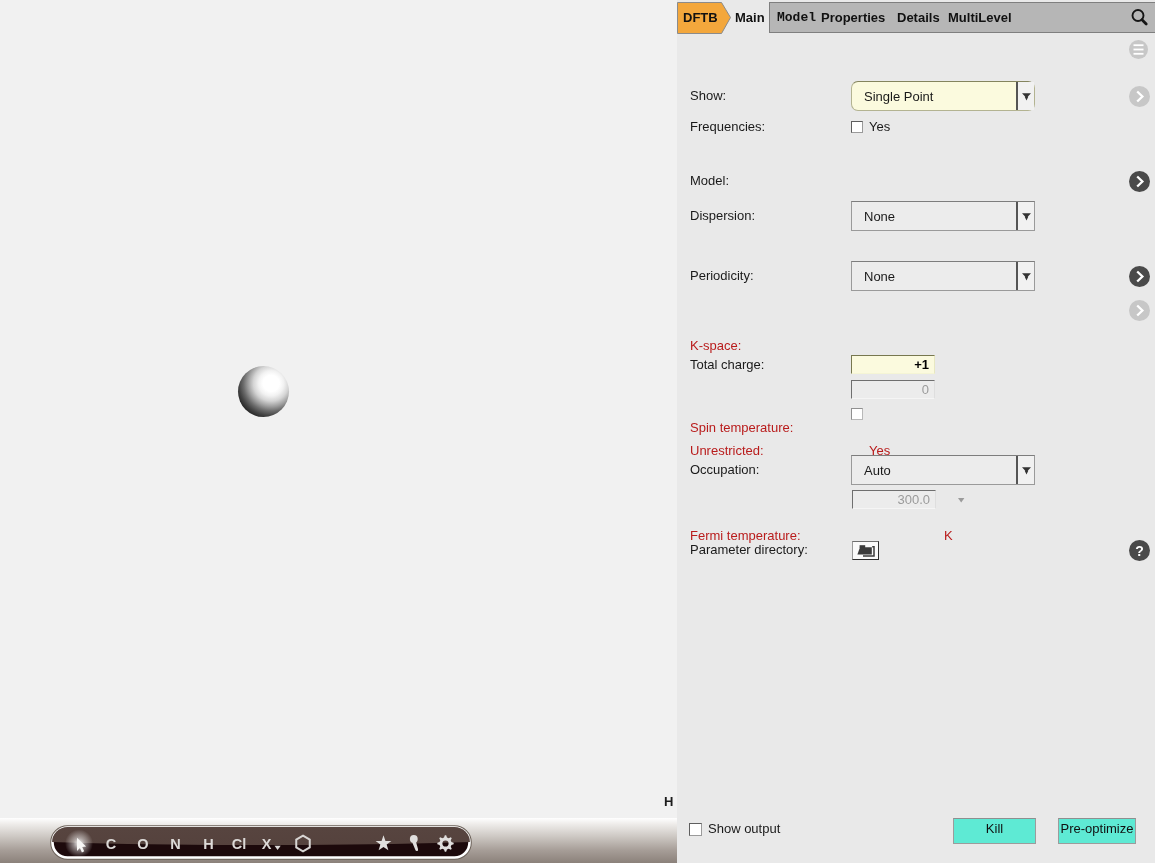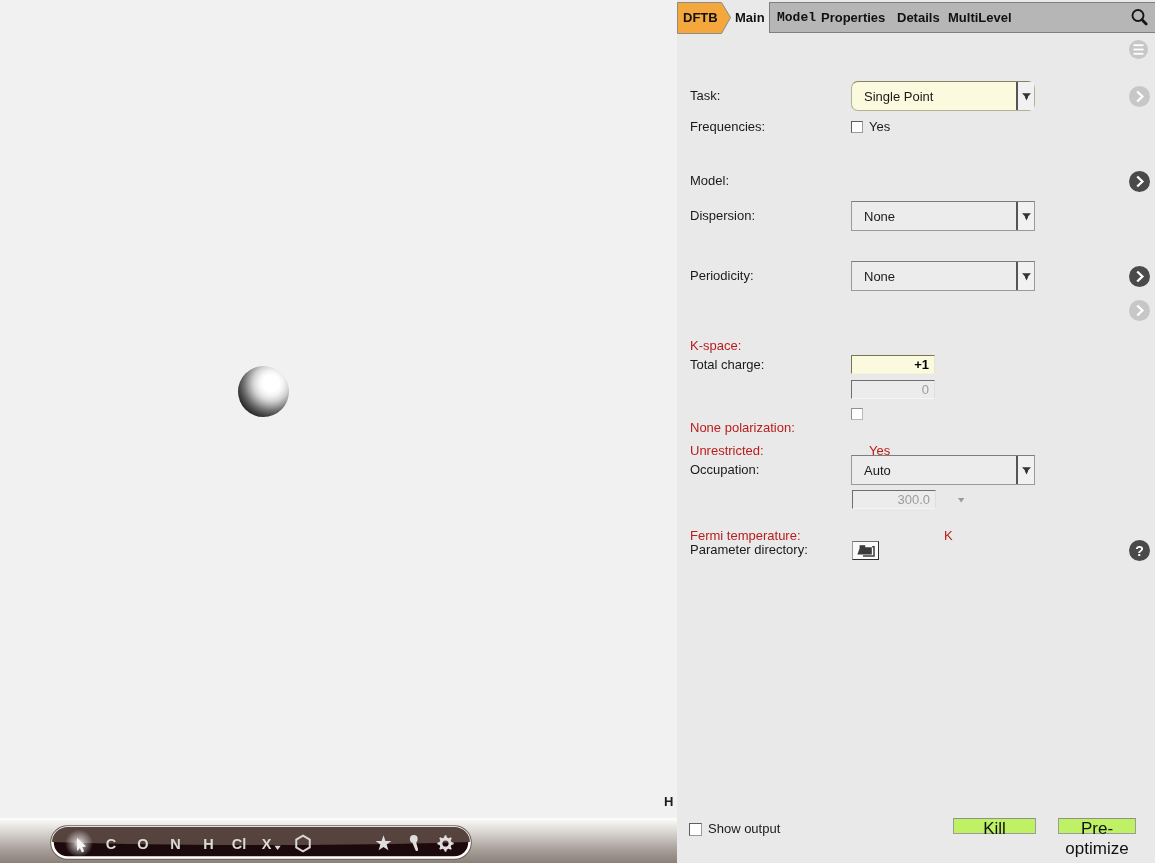--- a/index.html
+++ b/index.html
@@ -24,21 +24,21 @@
 .dd .az svg{position:absolute;left:3.5px;top:11px;}
 .inp{position:absolute;width:84px;height:19px;box-sizing:border-box;border:1px solid;border-color:#6f6f6f #dedede #f5f5f5 #6f6f6f;font-size:13px;line-height:17px;text-align:right;padding-right:5px;}
 .inp.yel{background:#fbfade;border-color:#77774f #e7e7c2 #f5f5d5 #77774f;}
 .inp.gry{background:#ececec;color:#9b9b9b;}
 .cb{position:absolute;width:12px;height:12px;box-sizing:border-box;background:#fff;border:1px solid;border-color:#5e5e5e #9a9a9a #9a9a9a #5e5e5e;}
 .cb.discb{border-color:#909090 #b8b8b8 #b8b8b8 #909090;}
 .circ{position:absolute;width:21px;height:21px;border-radius:50%;}
 .circ.dark{background:#4a4a4a;}
 .circ.lite{background:#c7c7c7;}
 .circ svg{position:absolute;left:0;top:0;}
-.btn{position:absolute;box-sizing:border-box;height:16px;background:#bef264;border:1px solid;border-color:#8f8f8f #9c9c9c #9c9c9c #9c9c9c;font-size:17px;color:#111;text-align:center;line-height:20px;}
+.btn{position:absolute;box-sizing:border-box;height:26px;background:#5eead4;border:1px solid;border-color:#8f8f8f #9c9c9c #9c9c9c #9c9c9c;font-size:13px;color:#111;text-align:center;line-height:20px;}
 </style></head><body>
 <div id="page">
   <div id="viewer">
     <div id="sphere"></div>
     <div id="hlab">H</div>
   </div>
   <div id="strip">
     <svg id="pill" width="424" height="37" style="position:absolute;left:49px;top:6px;" viewBox="0 0 424 37">
       <defs>
         <linearGradient id="gl" x1="0" y1="0" x2="0" y2="1">
@@ -99,21 +99,21 @@
   <div class="circ lite" style="left:1129px;top:40px;width:19px;height:19px;">
     <svg width="19" height="19">
         <g stroke="#fff" stroke-width="1.8">
           <line x1="4.5" y1="5.2" x2="14.5" y2="5.2"></line>
           <line x1="4.5" y1="9.5" x2="14.5" y2="9.5"></line>
           <line x1="4.5" y1="13.8" x2="14.5" y2="13.8"></line>
         </g>
       </svg>
   </div>
 
-  <div class="lbl" style="left:690px;top:88px;">Task:</div>
+  <div class="lbl" style="left:690px;top:88px;">Show:</div>
   <div class="dd yel" style="left:851px;top:81px;">
       <div class="t">Single Point</div>
       <div class="az">
         <svg width="9" height="8" viewBox="0 0 12 10">
           <path d="M0,0 H12 L7.6,4.5 H8.4 L6,9.5 L3.6,4.5 H4.4 Z" fill="#333"></path>
         </svg>
       </div>
     </div>
   <div class="circ lite" style="left:1129px;top:86px;">
       <svg width="21" height="21">
@@ -159,21 +159,21 @@
 
   <div class="lbl dis" style="left:690px;top:302px;">K-space:</div>
   <div class="circ lite" style="left:1129px;top:300px;">
       <svg width="21" height="21">
         <polyline points="8.2,5.5 13.4,10.5 8.2,15.5" fill="none" stroke="#fff" stroke-width="2.3"></polyline>
       </svg>
     </div>
 
   <div class="lbl" style="left:690px;top:357px;">Total charge:</div>
   <div class="inp yel" style="left:851px;top:355px;font-weight:bold;">+1</div>
-  <div class="lbl dis" style="left:690px;top:384px;">None polarization:</div>
+  <div class="lbl dis" style="left:690px;top:384px;">Spin temperature:</div>
   <div class="inp gry" style="left:851px;top:380px;">0</div>
   <div class="lbl dis" style="left:690px;top:407px;">Unrestricted:</div>
   <div class="cb discb" style="left:851px;top:408px;"></div>
   <div class="lbl dis" style="left:869px;top:407px;">Yes</div>
 
   <div class="lbl" style="left:690px;top:462px;">Occupation:</div>
   <div class="dd" style="left:851px;top:455px;">
       <div class="t">Auto</div>
       <div class="az">
         <svg width="9" height="8" viewBox="0 0 12 10">

